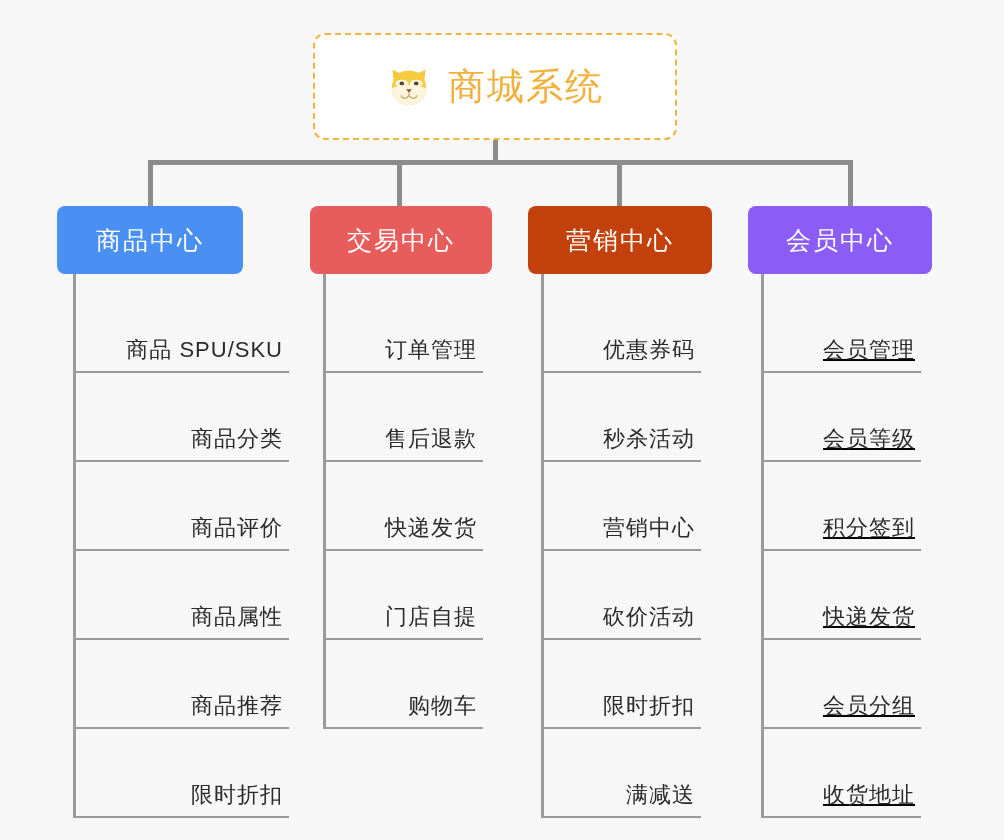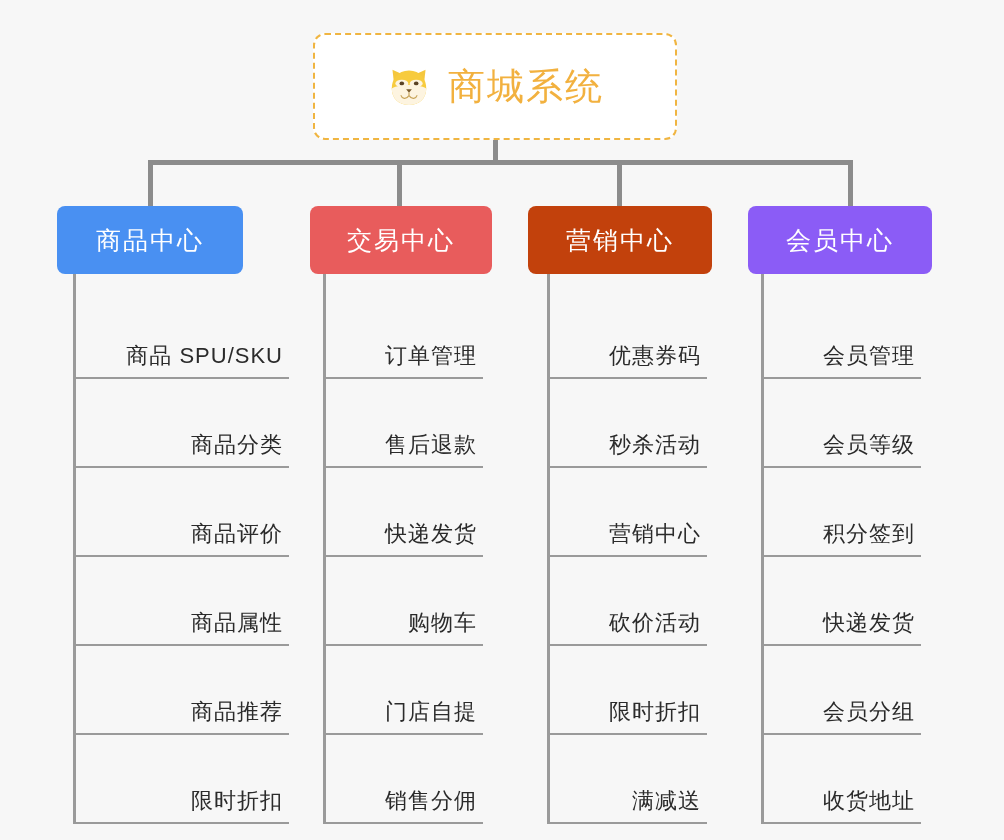--- a/index.html
+++ b/index.html
@@ -62,21 +62,21 @@
     align-items: center;
     justify-content: center;
     color: #ffffff;
     font-size: 25px;
     letter-spacing: 2px;
     box-sizing: border-box;
   }
   .leaf-list {
     position: relative;
     margin-top: 0;
-    padding-top: 16px;
+    padding-top: 10px;
   }
   
   .spine {
     position: absolute;
     top: 0; bottom: 0;
     width: 3px;
     background: #9a9a9a;
   }
   .leaf {
     position: relative;
@@ -168,35 +168,32 @@
           <div class="leaf">
             <span class="leaf-label">订单管理</span>
           </div>
           <div class="leaf">
             <span class="leaf-label">售后退款</span>
           </div>
           <div class="leaf">
             <span class="leaf-label">快递发货</span>
           </div>
           <div class="leaf">
+            <span class="leaf-label">门店自提</span>
+          </div>
+          <div class="leaf">
             <span class="leaf-label">购物车</span>
-          </div>
-          <div class="leaf">
-            <span class="leaf-label">门店自提</span>
-          </div>
-          <div class="leaf">
-            <span class="leaf-label">销售分佣</span>
           </div>
         </div>
       </div>
       <div class="column" style="left: 528px; width: 184px;">
         <div class="cat-box" style="background: #c2410c; width: 184px;">
           <span>营销中心</span>
         </div>
-        <div class="leaf-list" style="margin-left: 19px; width: 160px;">
+        <div class="leaf-list" style="margin-left: 13px; width: 160px;">
           <div class="spine"></div>
           <div class="leaf">
             <span class="leaf-label">优惠券码</span>
           </div>
           <div class="leaf">
             <span class="leaf-label">秒杀活动</span>
           </div>
           <div class="leaf">
             <span class="leaf-label">营销中心</span>
           </div>
@@ -208,21 +205,21 @@
           </div>
           <div class="leaf">
             <span class="leaf-label">满减送</span>
           </div>
         </div>
       </div>
       <div class="column" style="left: 748px; width: 184px;">
         <div class="cat-box" style="background: #8b5cf6; width: 184px;">
           <span>会员中心</span>
         </div>
-        <div class="leaf-list" style="margin-left: 13px; width: 160px;">
+        <div class="leaf-list" style="margin-left: 13px; width: 160px; text-decoration: underline;">
           <div class="spine"></div>
           <div class="leaf">
             <span class="leaf-label">会员管理</span>
           </div>
           <div class="leaf">
             <span class="leaf-label">会员等级</span>
           </div>
           <div class="leaf">
             <span class="leaf-label">积分签到</span>
           </div>

